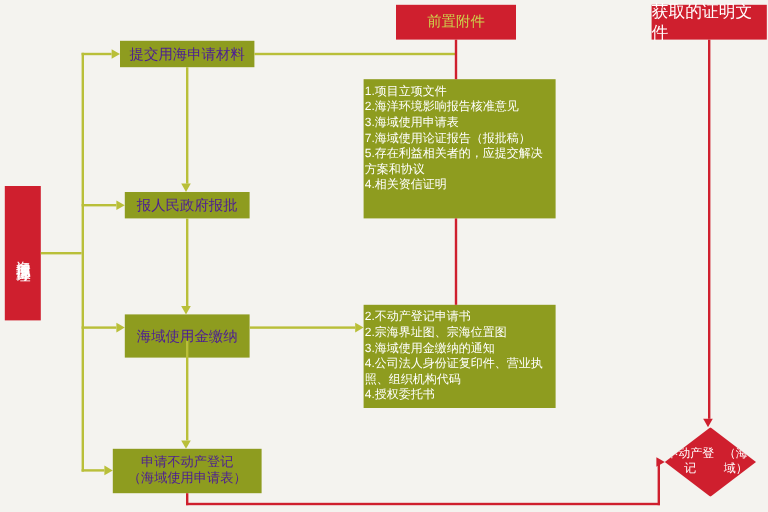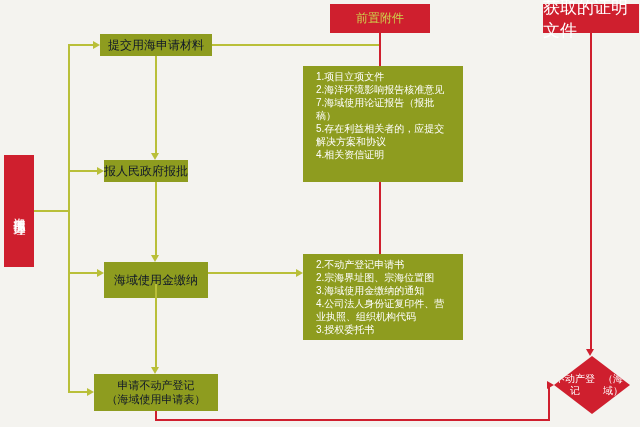--- a/index.html
+++ b/index.html
@@ -8,55 +8,55 @@
     --line:#b9bf39;
     --bg:#f4f3ef;
     --pretext:#cdd24c;
   }
   html,body{margin:0;padding:0}
   .stage{
     position:relative;width:640px;height:427px;background:var(--bg);
     font-family:"Liberation Sans",sans-serif;overflow:hidden;
   }
   .node{
-    position:absolute;background:var(--olive);color:#0f172a;
+    position:absolute;background:var(--olive);color:#4c1d95;
     display:flex;flex-direction:column;align-items:center;justify-content:center;
     text-align:center;font-size:12px;line-height:1.25;box-sizing:border-box;font-family:Liberation Serif, serif;
   }
   .redbox{
     position:absolute;background:var(--red);color:#fff;
     display:flex;align-items:center;justify-content:center;
     font-size:12px;box-sizing:border-box;
   }
   .listbox{
     position:absolute;background:var(--olive);color:#fff;
-    font-size:10px;line-height:13px;padding:4px 13px;box-sizing:border-box;
+    font-size:10px;line-height:13px;padding:4px 1px;box-sizing:border-box;
   }
   .hline,.vline{position:absolute}
   .hline{height:2px}
   .vline{width:2px}
   .olive-line{background:var(--line)}
   .red-line{background:var(--red)}
   .arr{position:absolute;width:0;height:0}
   .arr.right{border-top:4px solid transparent;border-bottom:4px solid transparent;border-left:7px solid var(--line)}
   .arr.down{border-left:4px solid transparent;border-right:4px solid transparent;border-top:7px solid var(--line)}
   .arr.red.right{border-left-color:var(--red)}
   .arr.red.down{border-top-color:var(--red)}
   #leftbox{
     position:absolute;left:4px;top:155px;width:30px;height:112px;
     background:var(--red);color:#fff;font-size:12px;
     display:flex;align-items:center;justify-content:center;
   }
   .vtext{writing-mode:vertical-rl;text-orientation:upright;letter-spacing:1px}
   #step1{left:100px;top:34px;width:112px;height:22px}
-  #step2{left:104px;top:160px;width:84px;height:22px}
+  #step2{left:104px;top:160px;width:104px;height:22px}
   #step3{left:104px;top:262px;width:104px;height:36px}
   #step4{left:94px;top:374px;width:124px;height:37px;font-size:11px}
   #pre{left:330px;top:4px;width:100px;height:29px;color:var(--pretext)}
-  #obt{left:543px;top:4px;width:96px;height:29px;font-size:17px}
+  #obt{left:543px;top:4px;width:96px;height:29px;font-size:14px}
   #attach1{left:303px;top:66px;width:160px;height:116px}
   #attach2{left:303px;top:254px;width:160px;height:86px}
   .diamond{
     position:absolute;left:554px;top:356px;width:76px;height:58px;
     background:var(--red);clip-path:polygon(50% 0,100% 50%,50% 100%,0 50%);
     color:#fff;font-size:10px;line-height:1.25;
     display:flex;flex-direction:row;align-items:center;justify-content:center;text-align:center;
   }
 </style>
 </head>
@@ -85,31 +85,32 @@
   <div class="redbox" id="pre">
     <span>前置附件</span>
   </div>
   <div class="redbox" id="obt">
     <span>获取的证明文件</span>
   </div>
 
   <div class="listbox" id="attach1">
     <div>1.项目立项文件</div>
     <div>2.海洋环境影响报告核准意见</div>
+    <div>3.海域使用申请表</div>
     <div>7.海域使用论证报告（报批稿）</div>
     <div>5.存在利益相关者的，应提交解决方案和协议</div>
     <div>4.相关资信证明</div>
   </div>
 
   <div class="listbox" id="attach2">
     <div>2.不动产登记申请书</div>
     <div>2.宗海界址图、宗海位置图</div>
     <div>3.海域使用金缴纳的通知</div>
     <div>4.公司法人身份证复印件、营业执照、组织机构代码</div>
-    <div>3.授权委托书</div>
+    <div>4.授权委托书</div>
   </div>
 
   <div class="diamond">
     <span>不动产登记</span>
     <span>（海域）</span>
   </div>
 
   <div class="hline olive-line" style="left:34px;top:210px;width:34px"></div>
   <div class="vline olive-line" style="left:68px;top:44px;height:349px"></div>
 

